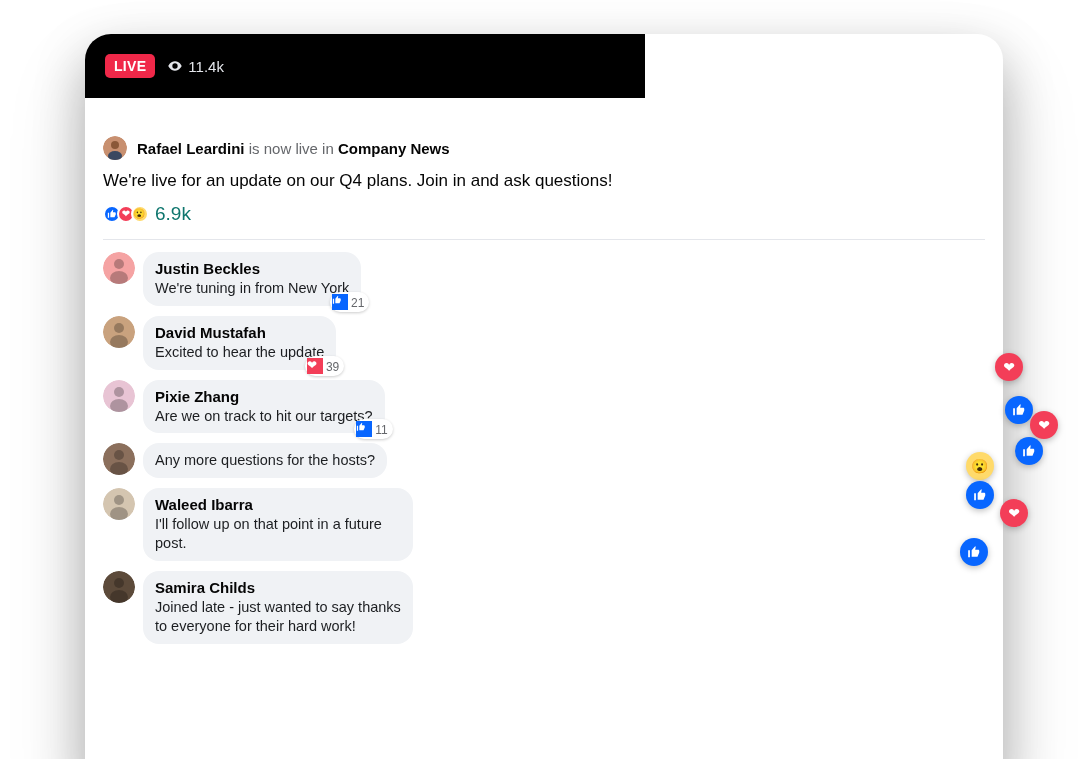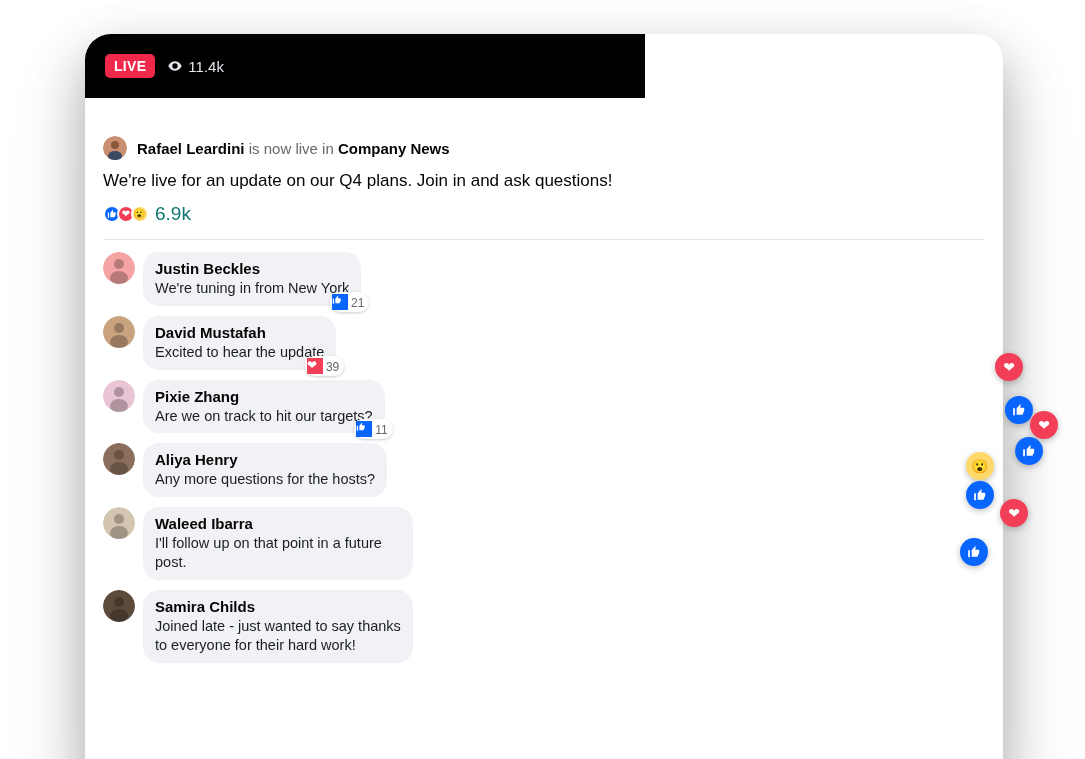--- a/index.html
+++ b/index.html
@@ -339,21 +339,20 @@
             </div>
     </div>
         </div>
         <div class="comment">
     <svg class="avatar" viewBox="0 0 32 32">
       <circle cx="16" cy="16" r="16" fill="#8b6f5c"></circle>
       <circle cx="16" cy="12" r="5" fill="rgba(0,0,0,0.25)"></circle>
       <ellipse cx="16" cy="26" rx="9" ry="7" fill="rgba(0,0,0,0.25)"></ellipse>
     </svg>
     <div class="bubble">
-      <div class="author">Aliya Henry</div>
       <div class="text">Any more questions for the hosts?</div>
 
     </div>
         </div>
         <div class="comment">
     <svg class="avatar" viewBox="0 0 32 32">
       <circle cx="16" cy="16" r="16" fill="#d4c5b0"></circle>
       <circle cx="16" cy="12" r="5" fill="rgba(0,0,0,0.25)"></circle>
       <ellipse cx="16" cy="26" rx="9" ry="7" fill="rgba(0,0,0,0.25)"></ellipse>
     </svg>

